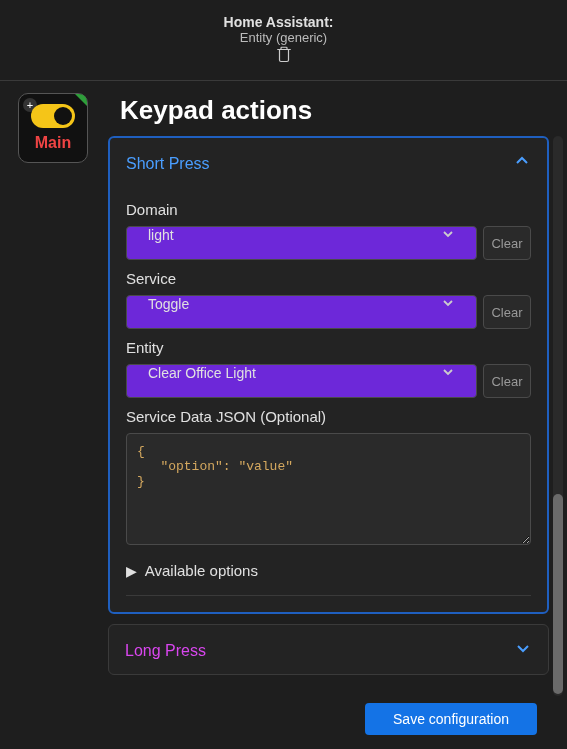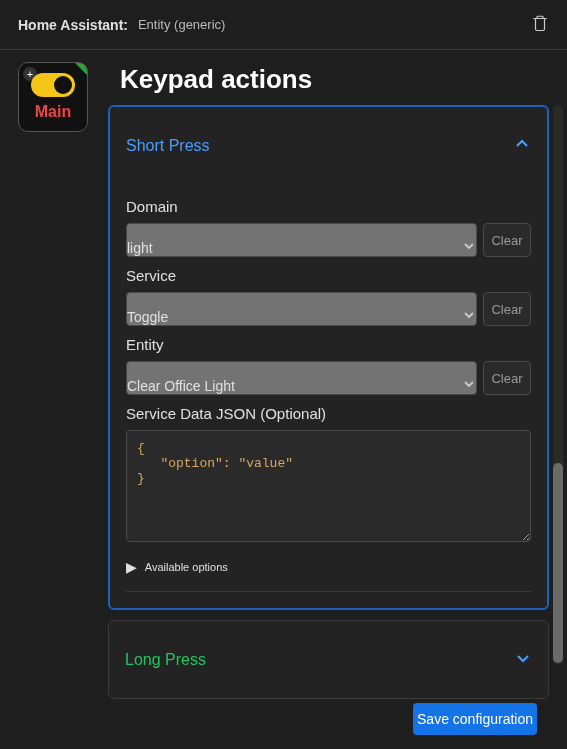--- a/index.html
+++ b/index.html
@@ -10,20 +10,21 @@
       font-size: 14px;
       width: 567px;
       height: 749px;
       overflow: hidden;
     }
     .header {
       display: flex;
       align-items: center;
       padding: 14px 18px;
       border-bottom: 1px solid #3a3a3a;
+      flex-direction: column;
     }
     .header-label { font-weight: 600; margin-right: 10px; }
     .header-sublabel { color: #bbb; font-size: 13px; flex: 1; }
     .trash-icon { cursor: pointer; color: #ccc; }
     .main-row {
       display: flex;
       padding: 12px 18px 0 18px;
       gap: 20px;
     }
     .thumbnail {
@@ -135,42 +136,42 @@
     }
     .accordion {
       border: 1px solid #3a3a3a;
       border-radius: 6px;
       margin-bottom: 10px;
       background: #232323;
     }
     .accordion.active { border: 2px solid #1f5fbf; }
     .acc-header {
       display: flex;
-      align-items: center;
+      align-items: flex-end;
       justify-content: space-between;
-      padding: 28px 16px;
+      padding: 14px 16px;
       cursor: pointer;
     }
     .acc-title-active { color: #4a9eff; font-size: 16px; }
-    .acc-title { color: #22c55e; font-size: 16px; }
+    .acc-title { color: #d946ef; font-size: 16px; }
     .chevron { color: #4a9eff; }
     .chevron-dim { color: #4a9eff; }
     .acc-body { padding: 4px 16px 16px 16px; }
     .field-label { color: #e0e0e0; margin-bottom: 8px; margin-top: 10px; font-size: 15px; }
     .field-row { display: flex; gap: 6px; }
     .select {
       flex: 1;
       height: 34px;
-      background: #737373;
+      background: #6d28d9;
       border: 1px solid #4a4a4a;
       border-radius: 4px;
       display: flex;
-      align-items: flex-end;
+      align-items: flex-start;
       justify-content: space-between;
-      padding: 0 0;
+      padding: 0 21px;
       cursor: pointer;
     }
     .clear-btn {
       width: 48px;
       height: 34px;
       background: #2a2a2a;
       border: 1px solid #4a4a4a;
       border-radius: 4px;
       color: #999;
       font-size: 13px;
@@ -193,30 +194,30 @@
       white-space: pre;
     }
     .expand-row {
       display: flex;
       align-items: center;
       gap: 8px;
       margin-top: 14px;
       cursor: pointer;
     }
     .expand-arrow { color: #e0e0e0; }
-    .expand-label { font-size: 11px; color: #e0e0e0; }
+    .expand-label { font-size: 15px; color: #e0e0e0; }
     .save-btn {
       position: absolute;
       bottom: 14px;
       right: 30px;
       background: #1473e6;
       color: #fff;
       border: none;
       border-radius: 4px;
-      padding: 8px 4px;
+      padding: 8px 28px;
       font-size: 14px;
       cursor: pointer;
     }
     .divider-hr {
       border: none;
       border-top: 1px solid #3a3a3a;
       margin-top: 16px;
     }
   </style>
 </head>

